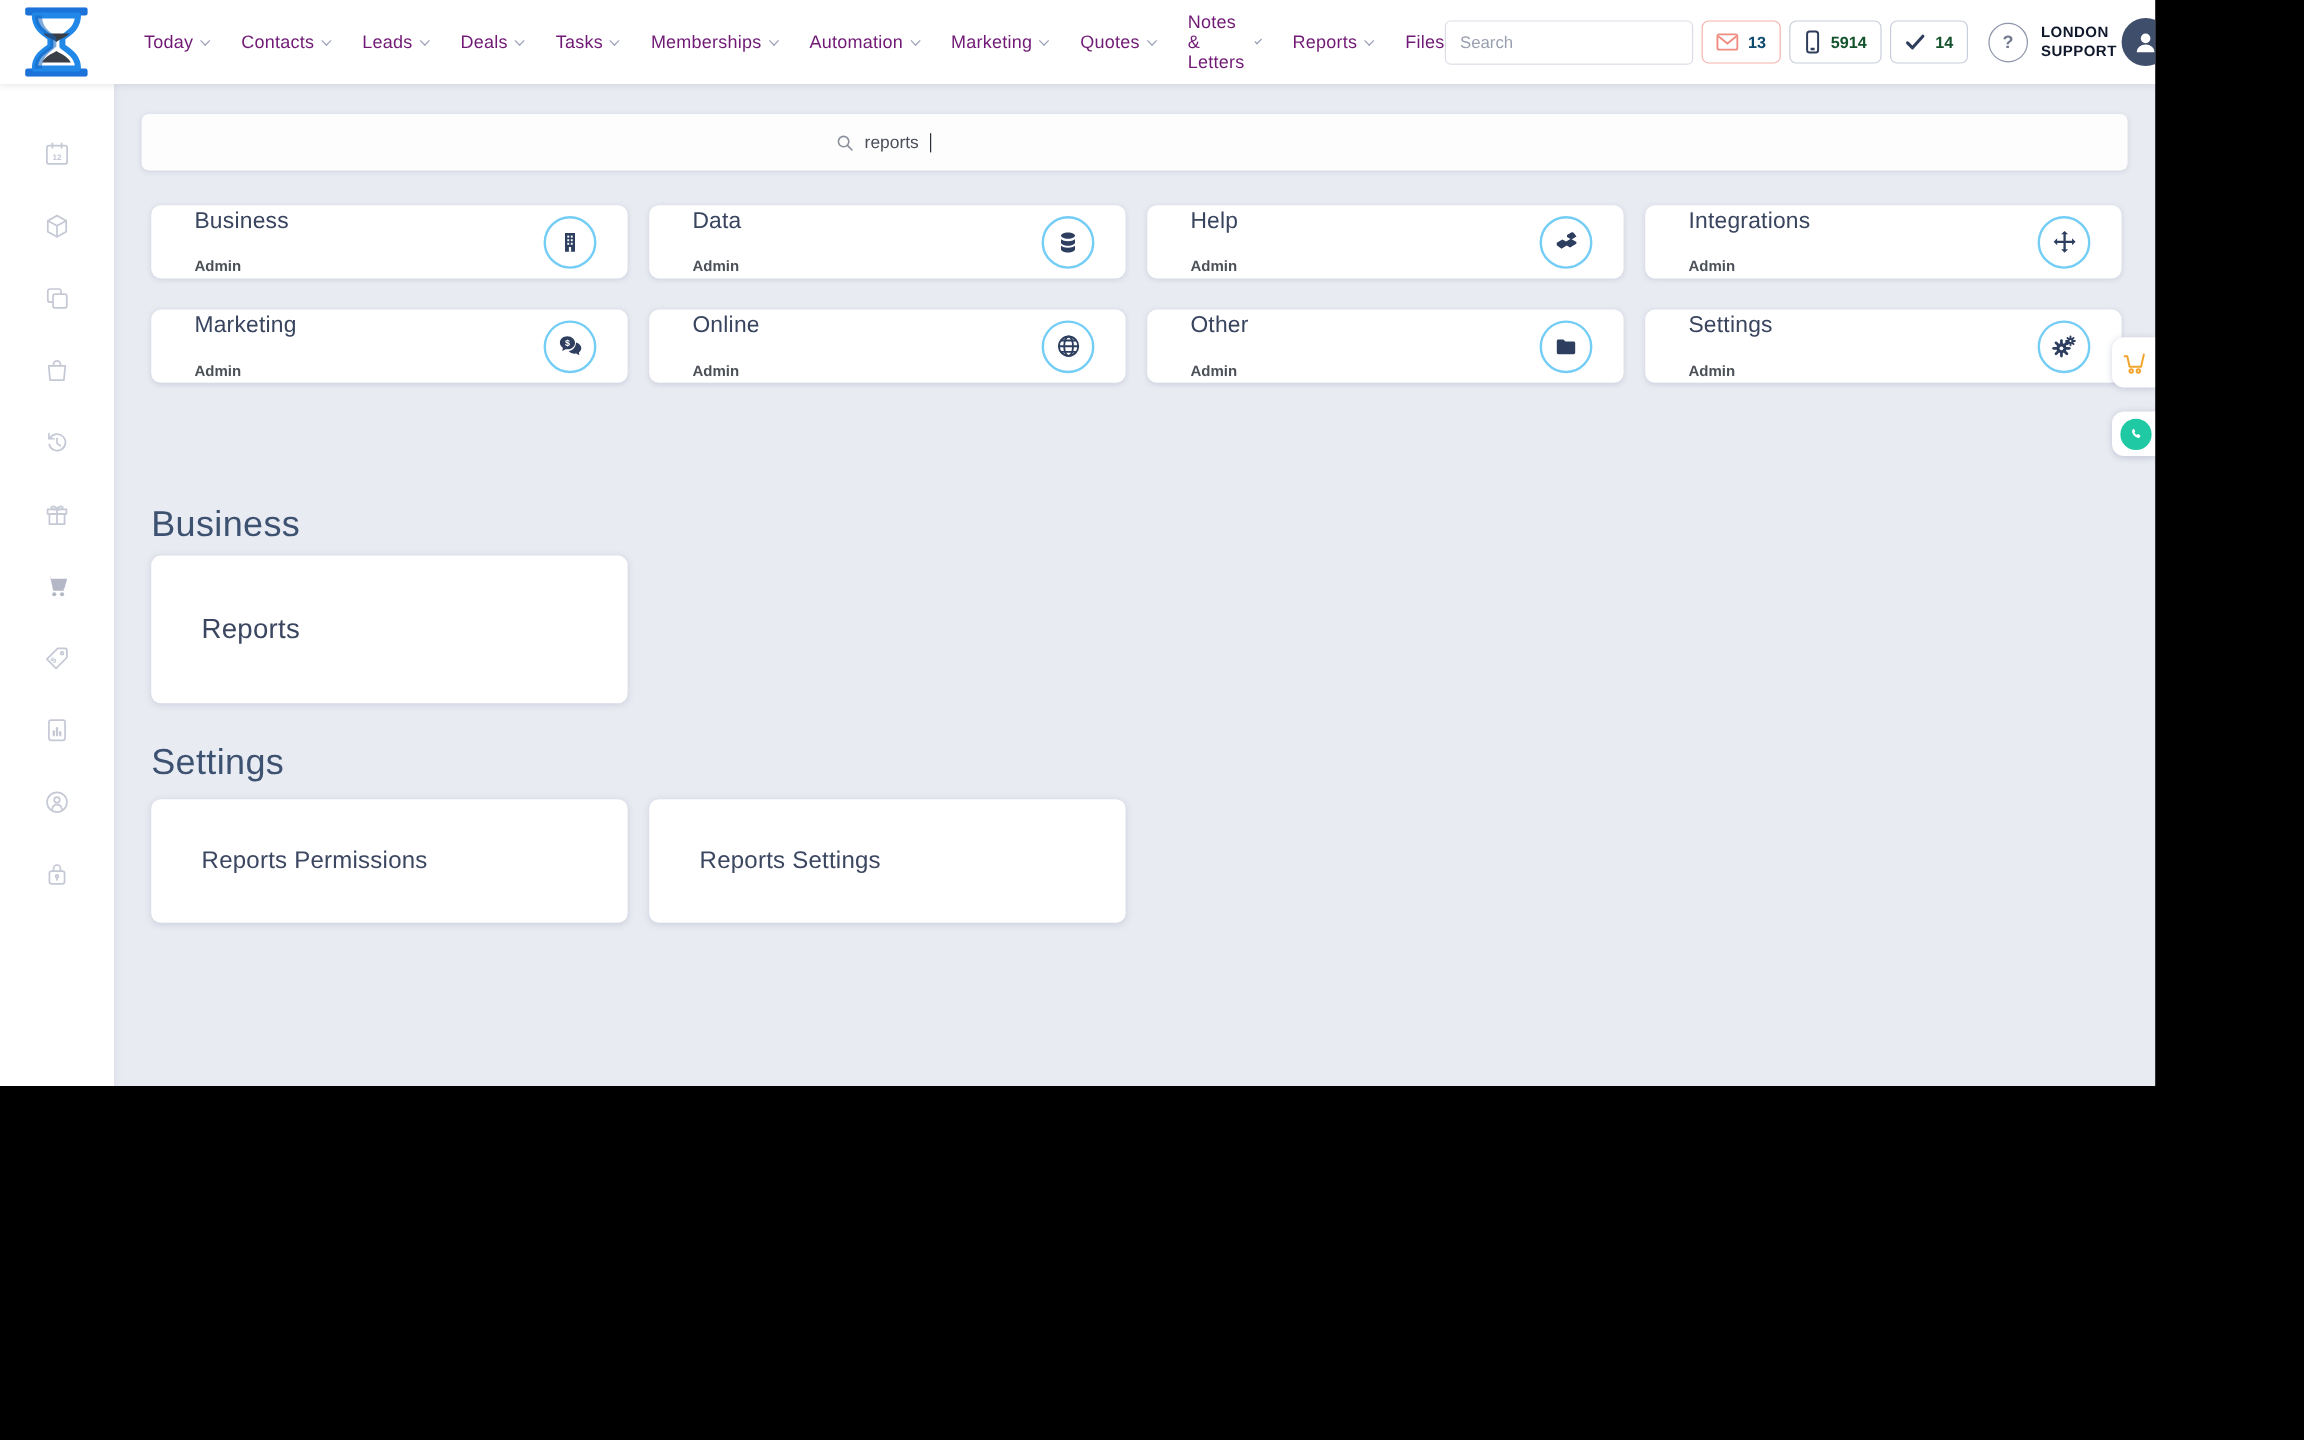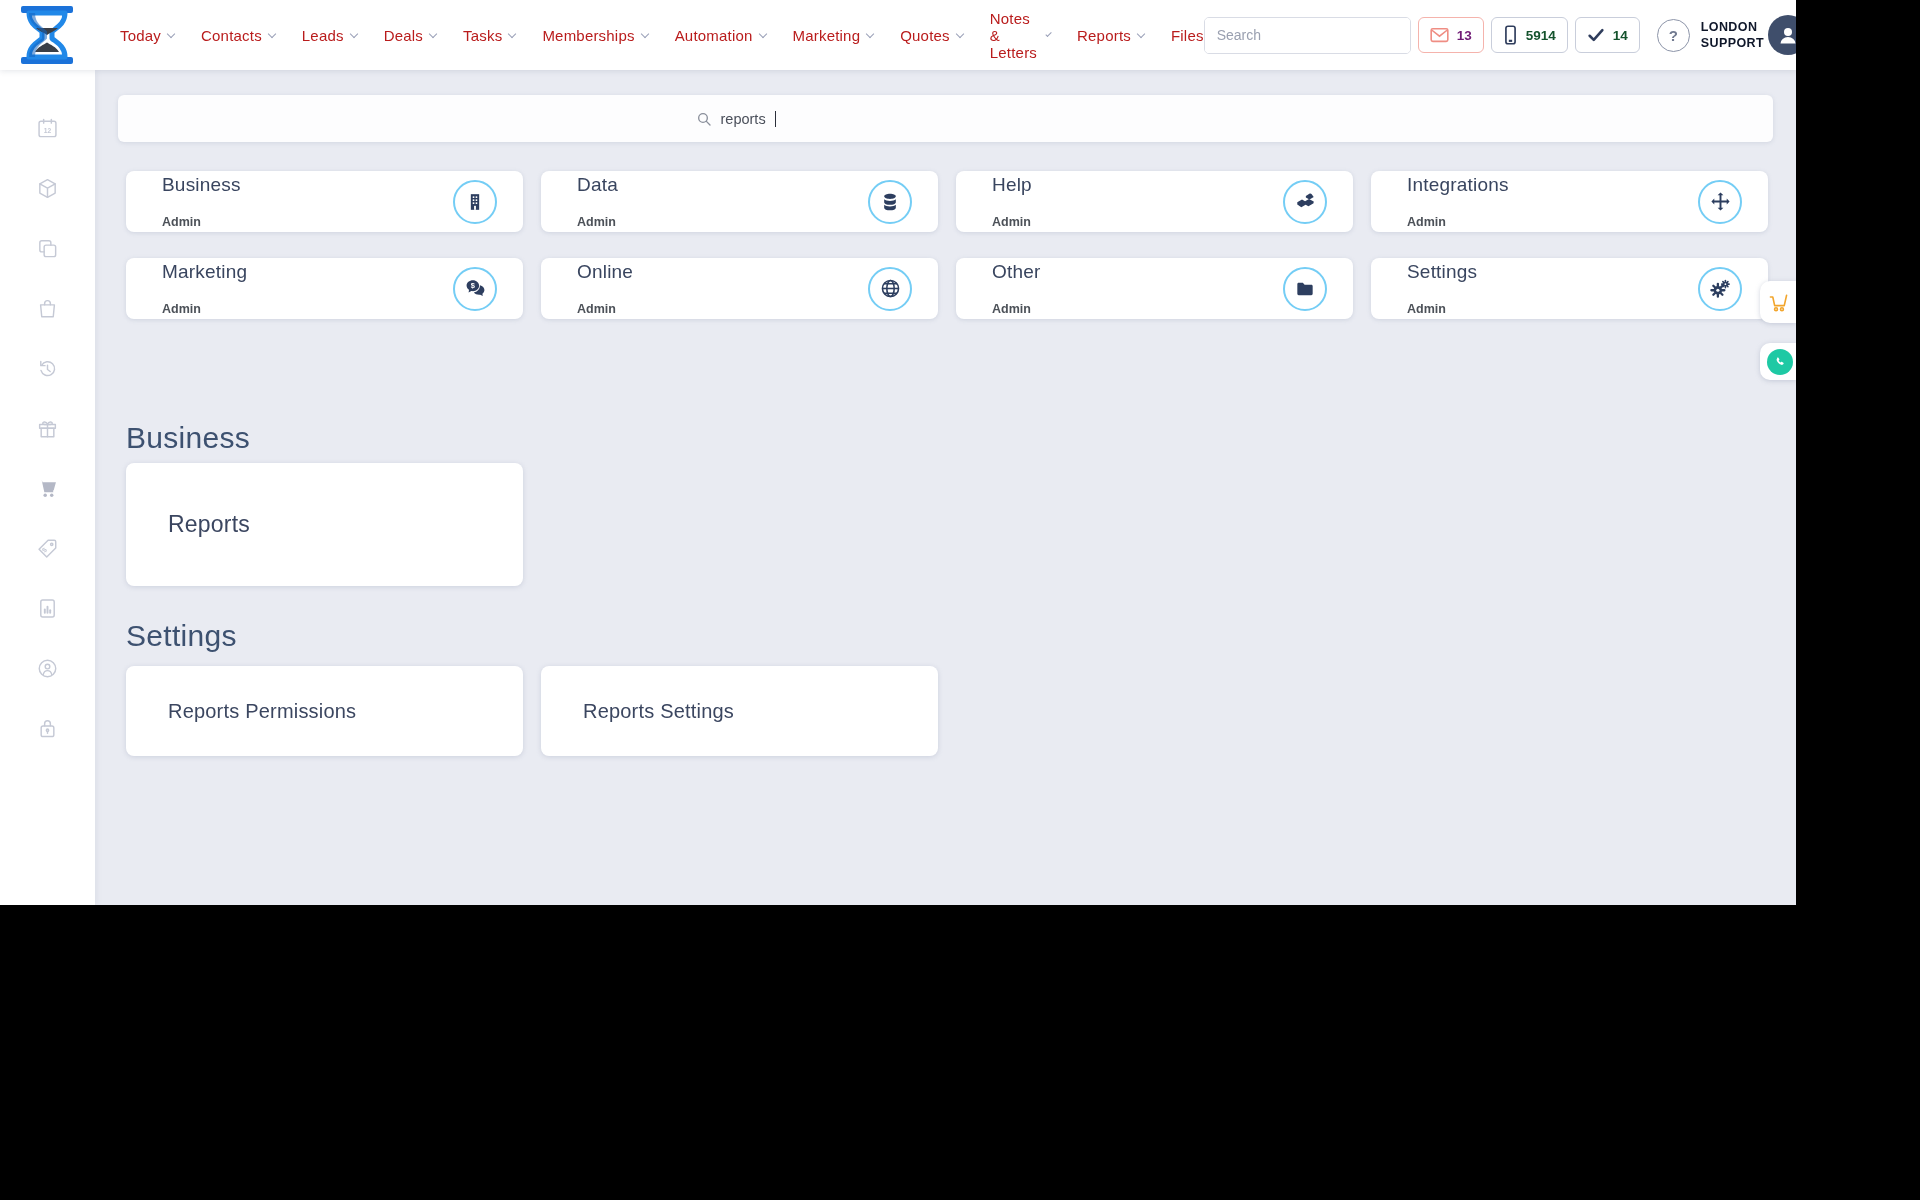--- a/index.html
+++ b/index.html
@@ -5,35 +5,35 @@
   * { margin:0; padding:0; box-sizing:border-box; }
   html,body { width:1920px; height:1200px; background:#000; font-family:"Liberation Sans", sans-serif; }
   .app { position:absolute; top:0; left:0; width:1796px; height:905px; background:#e9ebf2; overflow:hidden; }
 
   
   .topbar { position:absolute; top:0; left:0; width:100%; height:70px; background:#fff;
             display:flex; align-items:center; box-shadow:0 1px 6px rgba(60,70,100,.14); z-index:5; }
   .logo { margin-left:20px; width:54px; height:58px; flex:0 0 auto; }
   .nav { display:flex; align-items:center; gap:27px; margin-left:46px; }
   .nav-item { display:flex; align-items:center; gap:7px; cursor:pointer; }
-  .nav-item span.lbl { font-size:15px; color:#b91c1c; font-weight:500; letter-spacing:.2px; }
+  .nav-item span.lbl { font-size:15px; color:#701a75; font-weight:500; letter-spacing:.2px; }
   .chev { width:6px; height:6px; border-right:1.7px solid #9aa0b8; border-bottom:1.7px solid #9aa0b8;
           transform:rotate(45deg); margin-top:-3px; }
   .top-right { margin-left:auto; display:flex; align-items:center; margin-right:23px; }
   .searchbox { display:flex; align-items:center; width:207px; height:37px; border:1px solid #d9dce5;
                border-radius:5px; overflow:hidden; background:#fff; }
   .searchbox input { border:none; outline:none; flex:1; height:100%; padding:0 12px; font-size:14px;
                      color:#0f172a; font-family:inherit; }
   .searchbox input::placeholder { color:#9aa0b0; }
   .searchbox .sbtn { width:44px; height:100%; border-left:1px solid #d9dce5; display:flex; align-items:center;
                      justify-content:center; color:#39465f; cursor:pointer; background:#fff; }
   .badge { display:flex; align-items:center; gap:8px; height:36px; padding:0 11px; border-radius:6px;
            border:1px solid #c9cedb; background:#fff; margin-left:7px; font-size:13.5px; font-weight:700;
            color:#14532d; cursor:pointer; }
-  .badge.red { border-color:#f5b3ac; color:#701a75; }
+  .badge.red { border-color:#f5b3ac; color:#0c4a6e; }
   .help-circle { width:33px; height:33px; border-radius:50%; border:1.6px solid #8d95a9; color:#717a90;
                  display:flex; align-items:center; justify-content:center; font-size:15px; font-weight:700;
                  margin-left:17px; cursor:pointer; }
   .account-name { margin-left:11px; font-size:12.5px; font-weight:700; color:#0f172a; line-height:1.3;
                   letter-spacing:.4px; }
   .avatar { width:40px; height:40px; border-radius:50%; background:#3f4e6b; margin-left:4px;
             display:flex; align-items:center; justify-content:center; cursor:pointer; }
 
   
   .sidebar { position:absolute; left:0; top:70px; width:95px; height:835px; background:#fff;
@@ -61,21 +61,21 @@
   .cat-icon { margin-left:auto; width:44px; height:44px; border:2px solid #74cdf5; border-radius:50%;
               display:flex; align-items:center; justify-content:center; color:#2d3e5f; background:#fff; }
 
   .section-heading { margin-left:31px; font-size:30px; color:#3d5170; font-weight:500; letter-spacing:.3px; }
   .heading-business { margin-top:102px; }
   .heading-settings { margin-top:33px; }
   .item-row { display:flex; gap:18px; margin-left:31px; }
   .item-card { width:397px; background:#fff; border-radius:8px; box-shadow:0 1px 5px rgba(140,150,175,.30);
                display:flex; align-items:center; padding-left:42px; cursor:pointer; }
   .item-card.big { height:123px; margin-top:8px; }
-  .item-card.mid { height:90px; margin-top:13px; }
+  .item-card.mid { height:103px; margin-top:13px; }
   .item-card .lbl { color:#3b4660; letter-spacing:.2px; }
   .item-card.big .lbl { font-size:23px; }
   .item-card.mid .lbl { font-size:20px; }
 
   
   .edge-btn { position:absolute; right:0; width:36px; background:#fff; border-radius:10px 0 0 10px;
               box-shadow:0 1px 5px rgba(140,150,175,.4); display:flex; align-items:center;
               justify-content:flex-start; padding-left:7px; cursor:pointer; z-index:6; }
   .edge-cart { top:281px; height:42px; color:#f2a52c; }
   .edge-wa { top:343px; height:37px; }

